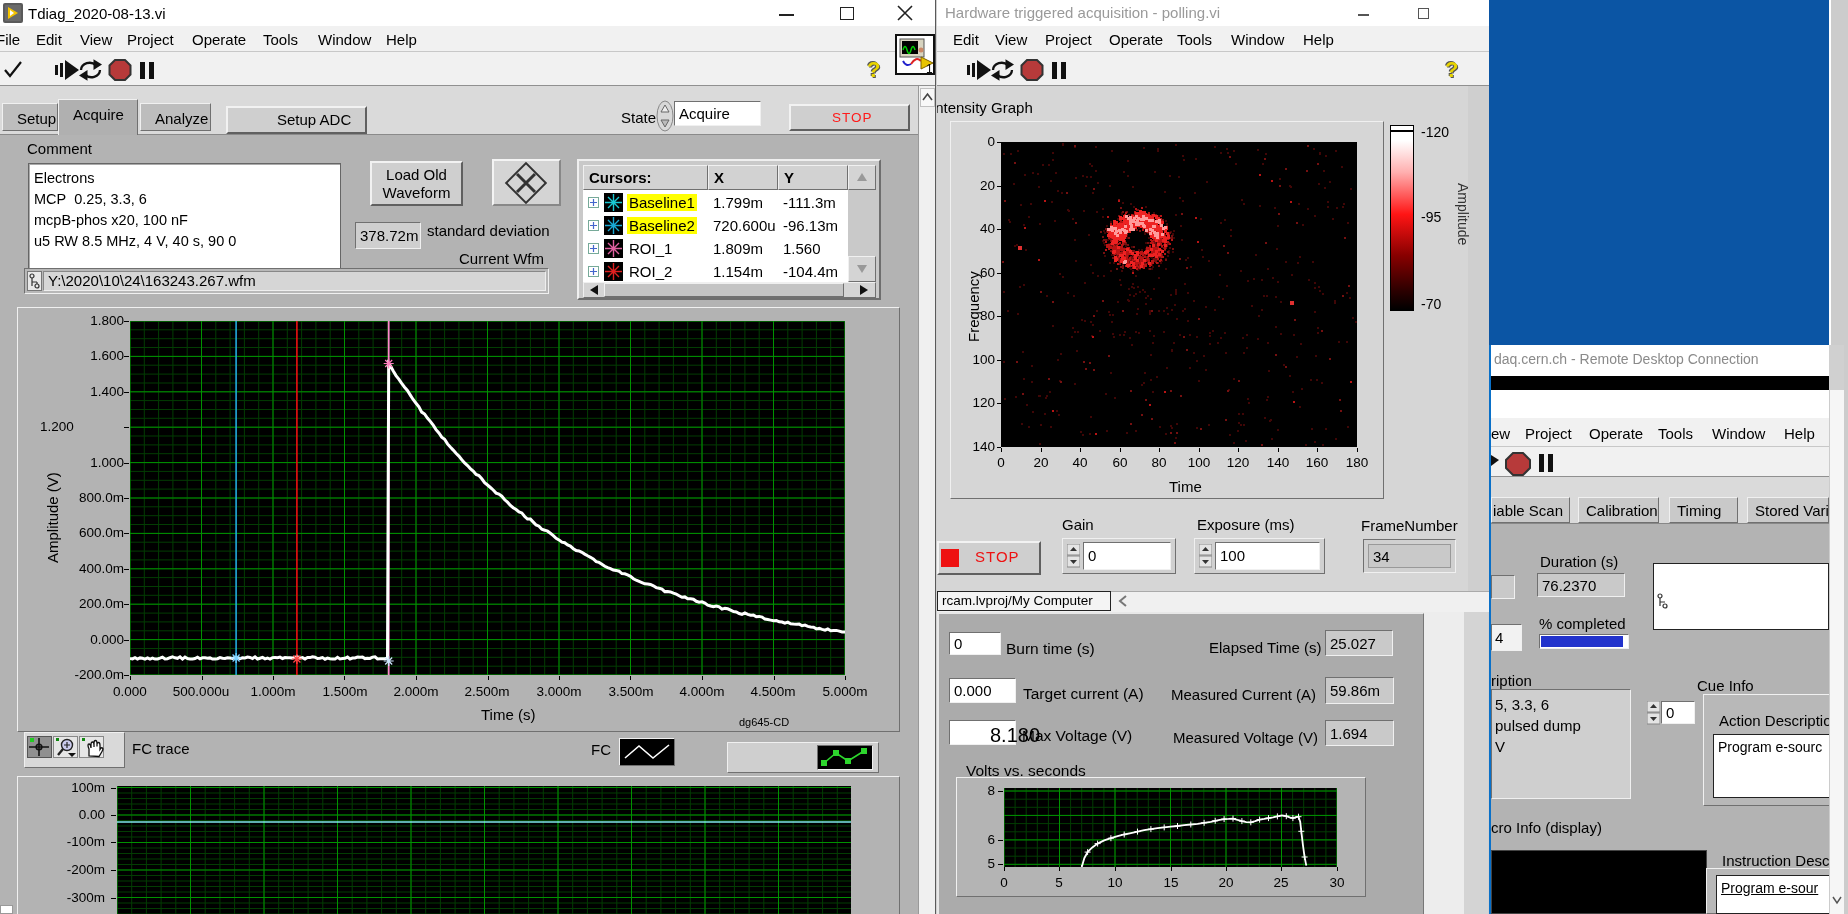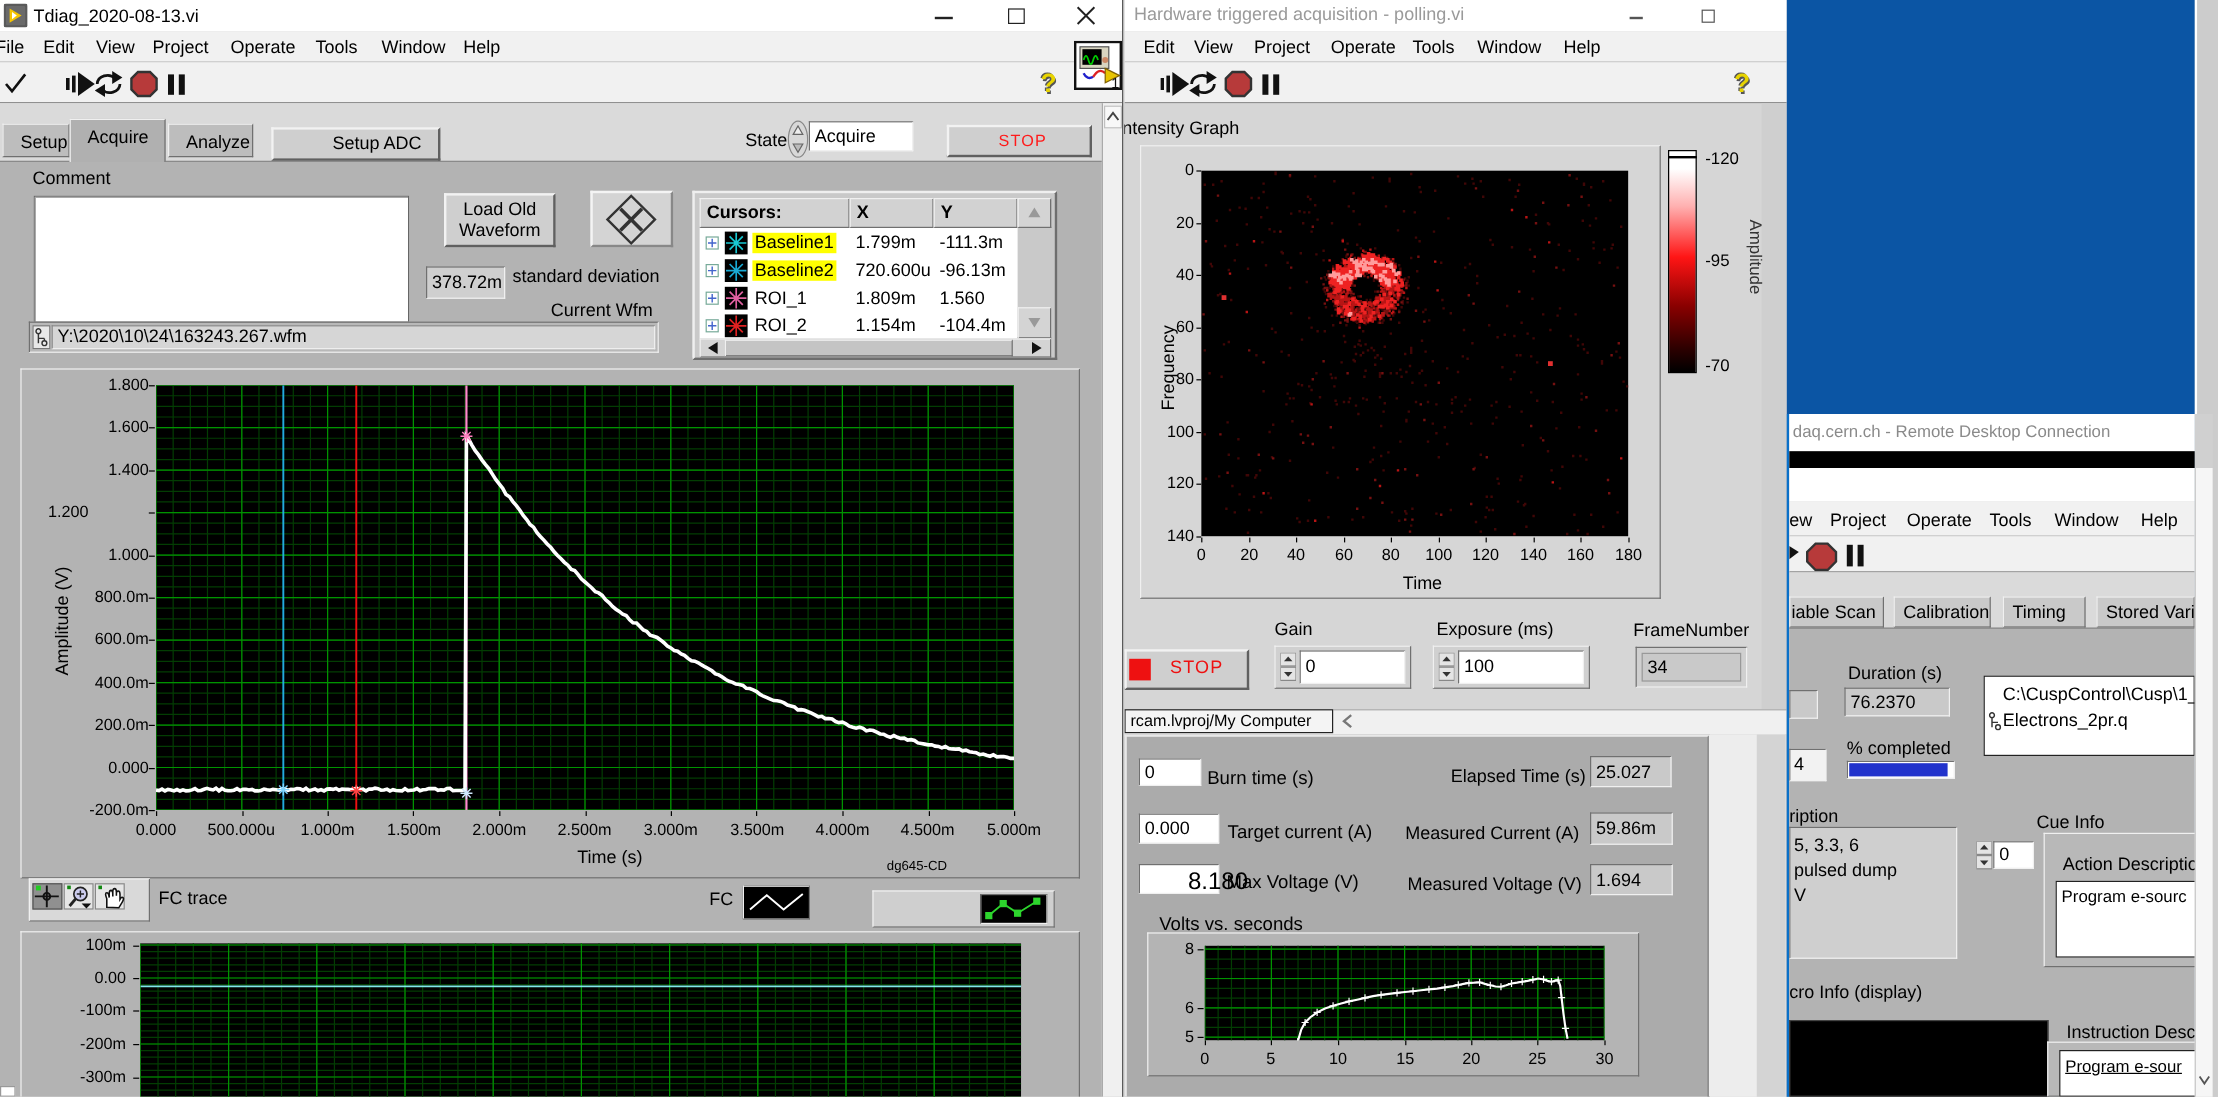--- a/index.html
+++ b/index.html
@@ -91,20 +91,21 @@
 <ellipse cx="9" cy="16" rx="8" ry="15" fill="#d8d8d8" stroke="#888"></ellipse>
 <path d="M5 12 L9 5 L13 12 Z" fill="#eee" stroke="#666"></path>
 <path d="M5 20 L9 27 L13 20 Z" fill="#bbb" stroke="#666"></path>
 </svg>
     <div class="sunk1" style="left:674px;top:101px;width:87px;height:25px;background:#fff;"></div>
     <div class="lb" style="left:679px;top:105px;font-size:15px;color:#000;">Acquire</div>
     <div class="btn" style="left:789px;top:104px;width:121px;height:27px;"></div>
     <div class="lb" style="left:832px;top:110px;font-size:13.5px;color:#ff1a1a;letter-spacing:1px;">STOP</div>
     <div class="lb" style="left:27px;top:140px;font-size:15px;color:#000;">Comment</div>
     <div class="" style="left:28px;top:163px;width:313px;height:106px;background:#fff;border:1px solid #666;box-shadow:inset 1px 1px 0 #aaa;"></div>
+    <div class="lb" style="left:34px;top:168px;font-size:14.5px;line-height:21px;">Electrons<br>MCP&nbsp; 0.25, 3.3, 6<br>mcpB-phos x20, 100 nF<br>u5 RW 8.5 MHz, 4 V, 40 s, 90 0</div>
     <div class="btn" style="left:370px;top:161px;width:93px;height:45px;"></div>
     <div class="lb" style="left:370px;top:166px;width:93px;text-align:center;font-size:15px;line-height:18px;">Load Old<br>Waveform</div>
     <div class="" style="left:492px;top:159px;width:69px;height:47px;background:#d4d4d4;border-top:2px solid #f4f4f4;border-left:2px solid #f4f4f4;border-right:2px solid #888;border-bottom:2px solid #888;"></div>
     <svg style="left:500px;top:160px" width="52" height="46" viewBox="0 0 52 46">
 <g stroke="#333" stroke-width="2" fill="none">
 <rect x="12" y="9" width="28" height="28" transform="rotate(45 26 23)"></rect>
 </g>
 <path d="M17 14 L35 32 M35 14 L17 32" stroke="#333" stroke-width="3" fill="none"></path>
     </svg>
     <div class="sunk1" style="left:355px;top:222px;width:66px;height:27px;background:#cfcfcf;"></div>
@@ -769,21 +770,20 @@
     <div class="lb" style="left:49px;top:208px;font-size:15px;color:#000;">Duration (s)</div>
     <div class="sunk1" style="left:46px;top:228px;width:88px;height:24px;background:#c9c9c9;"></div>
     <div class="lb" style="left:51px;top:232px;font-size:15px;color:#000;">76.2370</div>
     <div class="lb" style="left:48px;top:270px;font-size:15px;color:#000;">% completed</div>
     <div class="sunk1" style="left:48px;top:289px;width:90px;height:15px;background:#fff;"></div>
     <div style="left:50px;top:291px;width:82px;height:11px;background:#2233cc;"></div>
     <div class="sunk1" style="left:0px;top:230px;width:24px;height:24px;background:#c9c9c9;"></div>
     <div class="sunk1" style="left:0px;top:279px;width:31px;height:27px;background:#f2f2f2;"></div>
     <div class="lb" style="left:4px;top:284px;font-size:15px;color:#000;">4</div>
     <div class="" style="left:162px;top:218px;width:176px;height:67px;background:#fff;border:1px solid #222;"></div>
-    <div class="lb" style="left:178px;top:223px;font-size:15px;line-height:22px;">C:\CuspControl\Cusp\1_<br>Electrons_2pr.q</div>
     <svg style="left:166px;top:248px" width="11" height="16" viewBox="0 0 11 16">
       <g stroke="#333" stroke-width="1.2" fill="none">
         <circle cx="3" cy="3" r="2"></circle>
         <circle cx="8" cy="13" r="2"></circle>
         <path d="M3 5 L3 13 M3 9 L8 9"></path>
       </g>
     </svg>
     <div class="lb" style="left:0px;top:327px;font-size:15px;color:#000;">ription</div>
     <div class="sunk1" style="left:0px;top:344px;width:140px;height:110px;background:#cfcfcf;"></div>
     <div class="lb" style="left:4px;top:349px;font-size:15px;line-height:21px;">5, 3.3, 6<br>pulsed dump<br>V</div>

